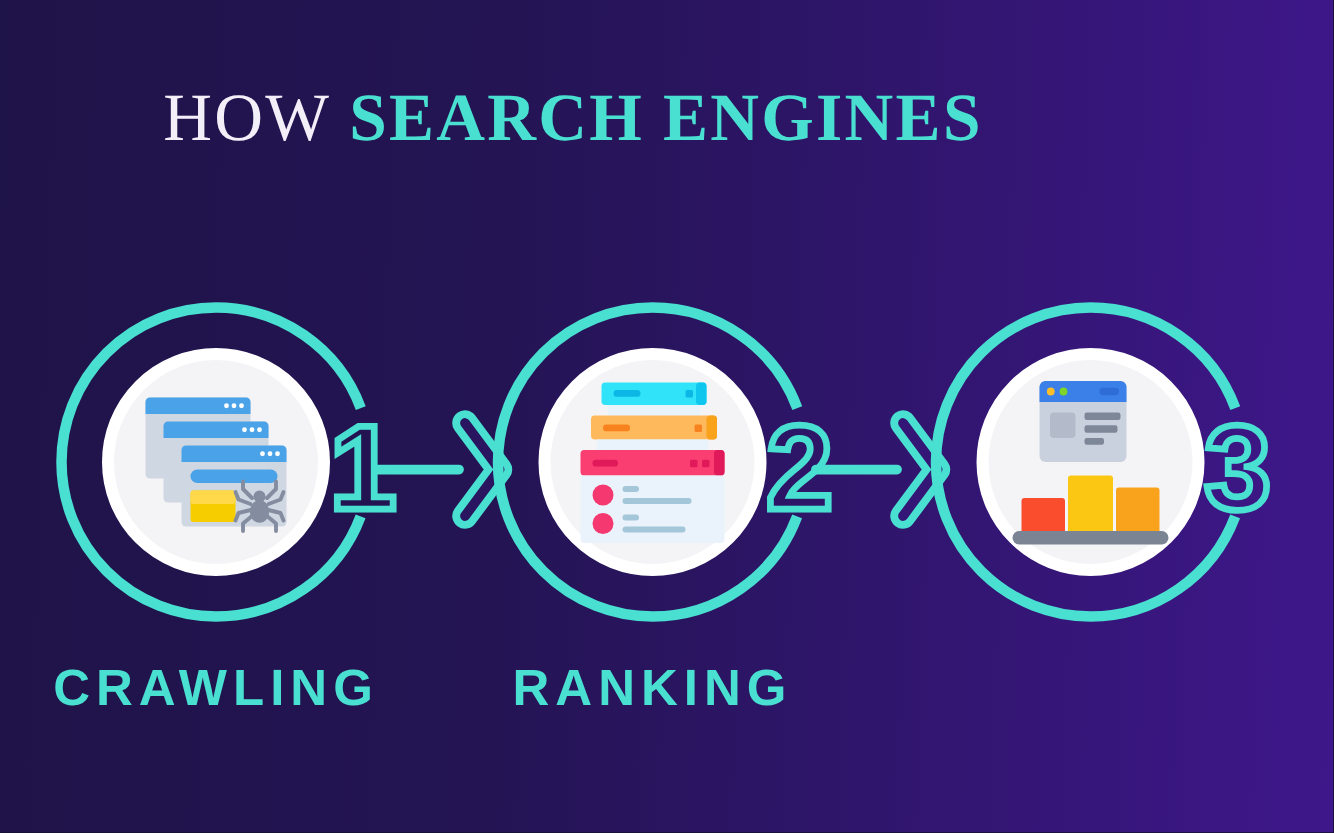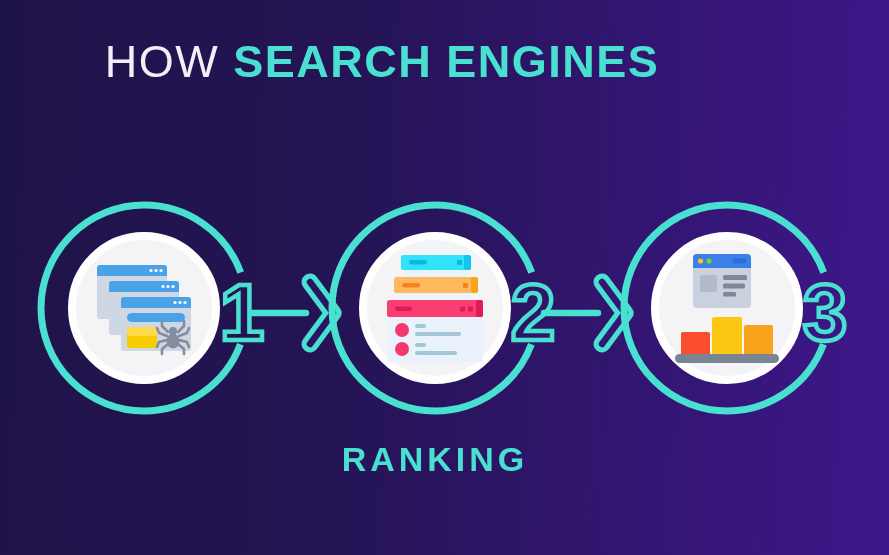--- a/index.html
+++ b/index.html
@@ -2,22 +2,22 @@
 <html><head>
 <meta charset="utf-8">
 <style>
   html,body{margin:0;padding:0;background:#14102e;}
   .stage{
     position:relative;width:889px;height:555px;overflow:hidden;
     background:linear-gradient(92deg,#1f1449 0%,#241454 38%,#3e178a 100%);
     font-family:"Liberation Sans",sans-serif;
   }
   .title{
-    position:absolute;top:29px;left:0;width:764px;text-align:center;
-    color:#f3eff9;font-size:45px;font-weight:500;letter-spacing:1.5px;line-height:66px;
+    position:absolute;top:45px;left:0;width:764px;text-align:center;
+    color:#f3eff9;font-size:45px;font-weight:500;letter-spacing:1.5px;line-height:66px;font-family:Liberation Serif, serif;
   }
   .title .accent{color:#49e0d2;font-weight:600;}
   .step{position:absolute;top:198px;width:270px;height:220px;}
   .step svg{overflow:visible;display:block;}
   #step1{left:34px;}
   #step2{left:325px;}
   #step3{left:617px;}
   .arrow{position:absolute;top:273px;width:100px;height:80px;}
   .arrow svg{overflow:visible;display:block;}
   #arrow1{left:248px;}
@@ -157,15 +157,16 @@
 
         <rect x="14" y="82" width="29" height="24" rx="2" fill="#f94d2e"></rect>
         <rect x="45" y="67" width="30" height="39" rx="2" fill="#fcc713"></rect>
         <rect x="77" y="75" width="29" height="31" rx="2" fill="#f9a21c"></rect>
         <rect x="8" y="104" width="104" height="9" rx="4.5" fill="#7b8493"></rect>
       </g>
       <text x="208" y="114" text-anchor="middle" dominant-baseline="central" font-family="Liberation Sans, sans-serif" font-size="80" font-weight="700" fill="none" stroke="#49e0d2" stroke-width="4.5">3</text>
     </svg>
   </div>
 
+  <div class="step-label" id="label1">CRAWLING</div>
   <div class="step-label" id="label2">RANKING</div>
 
 </div>
 
 </body></html>

